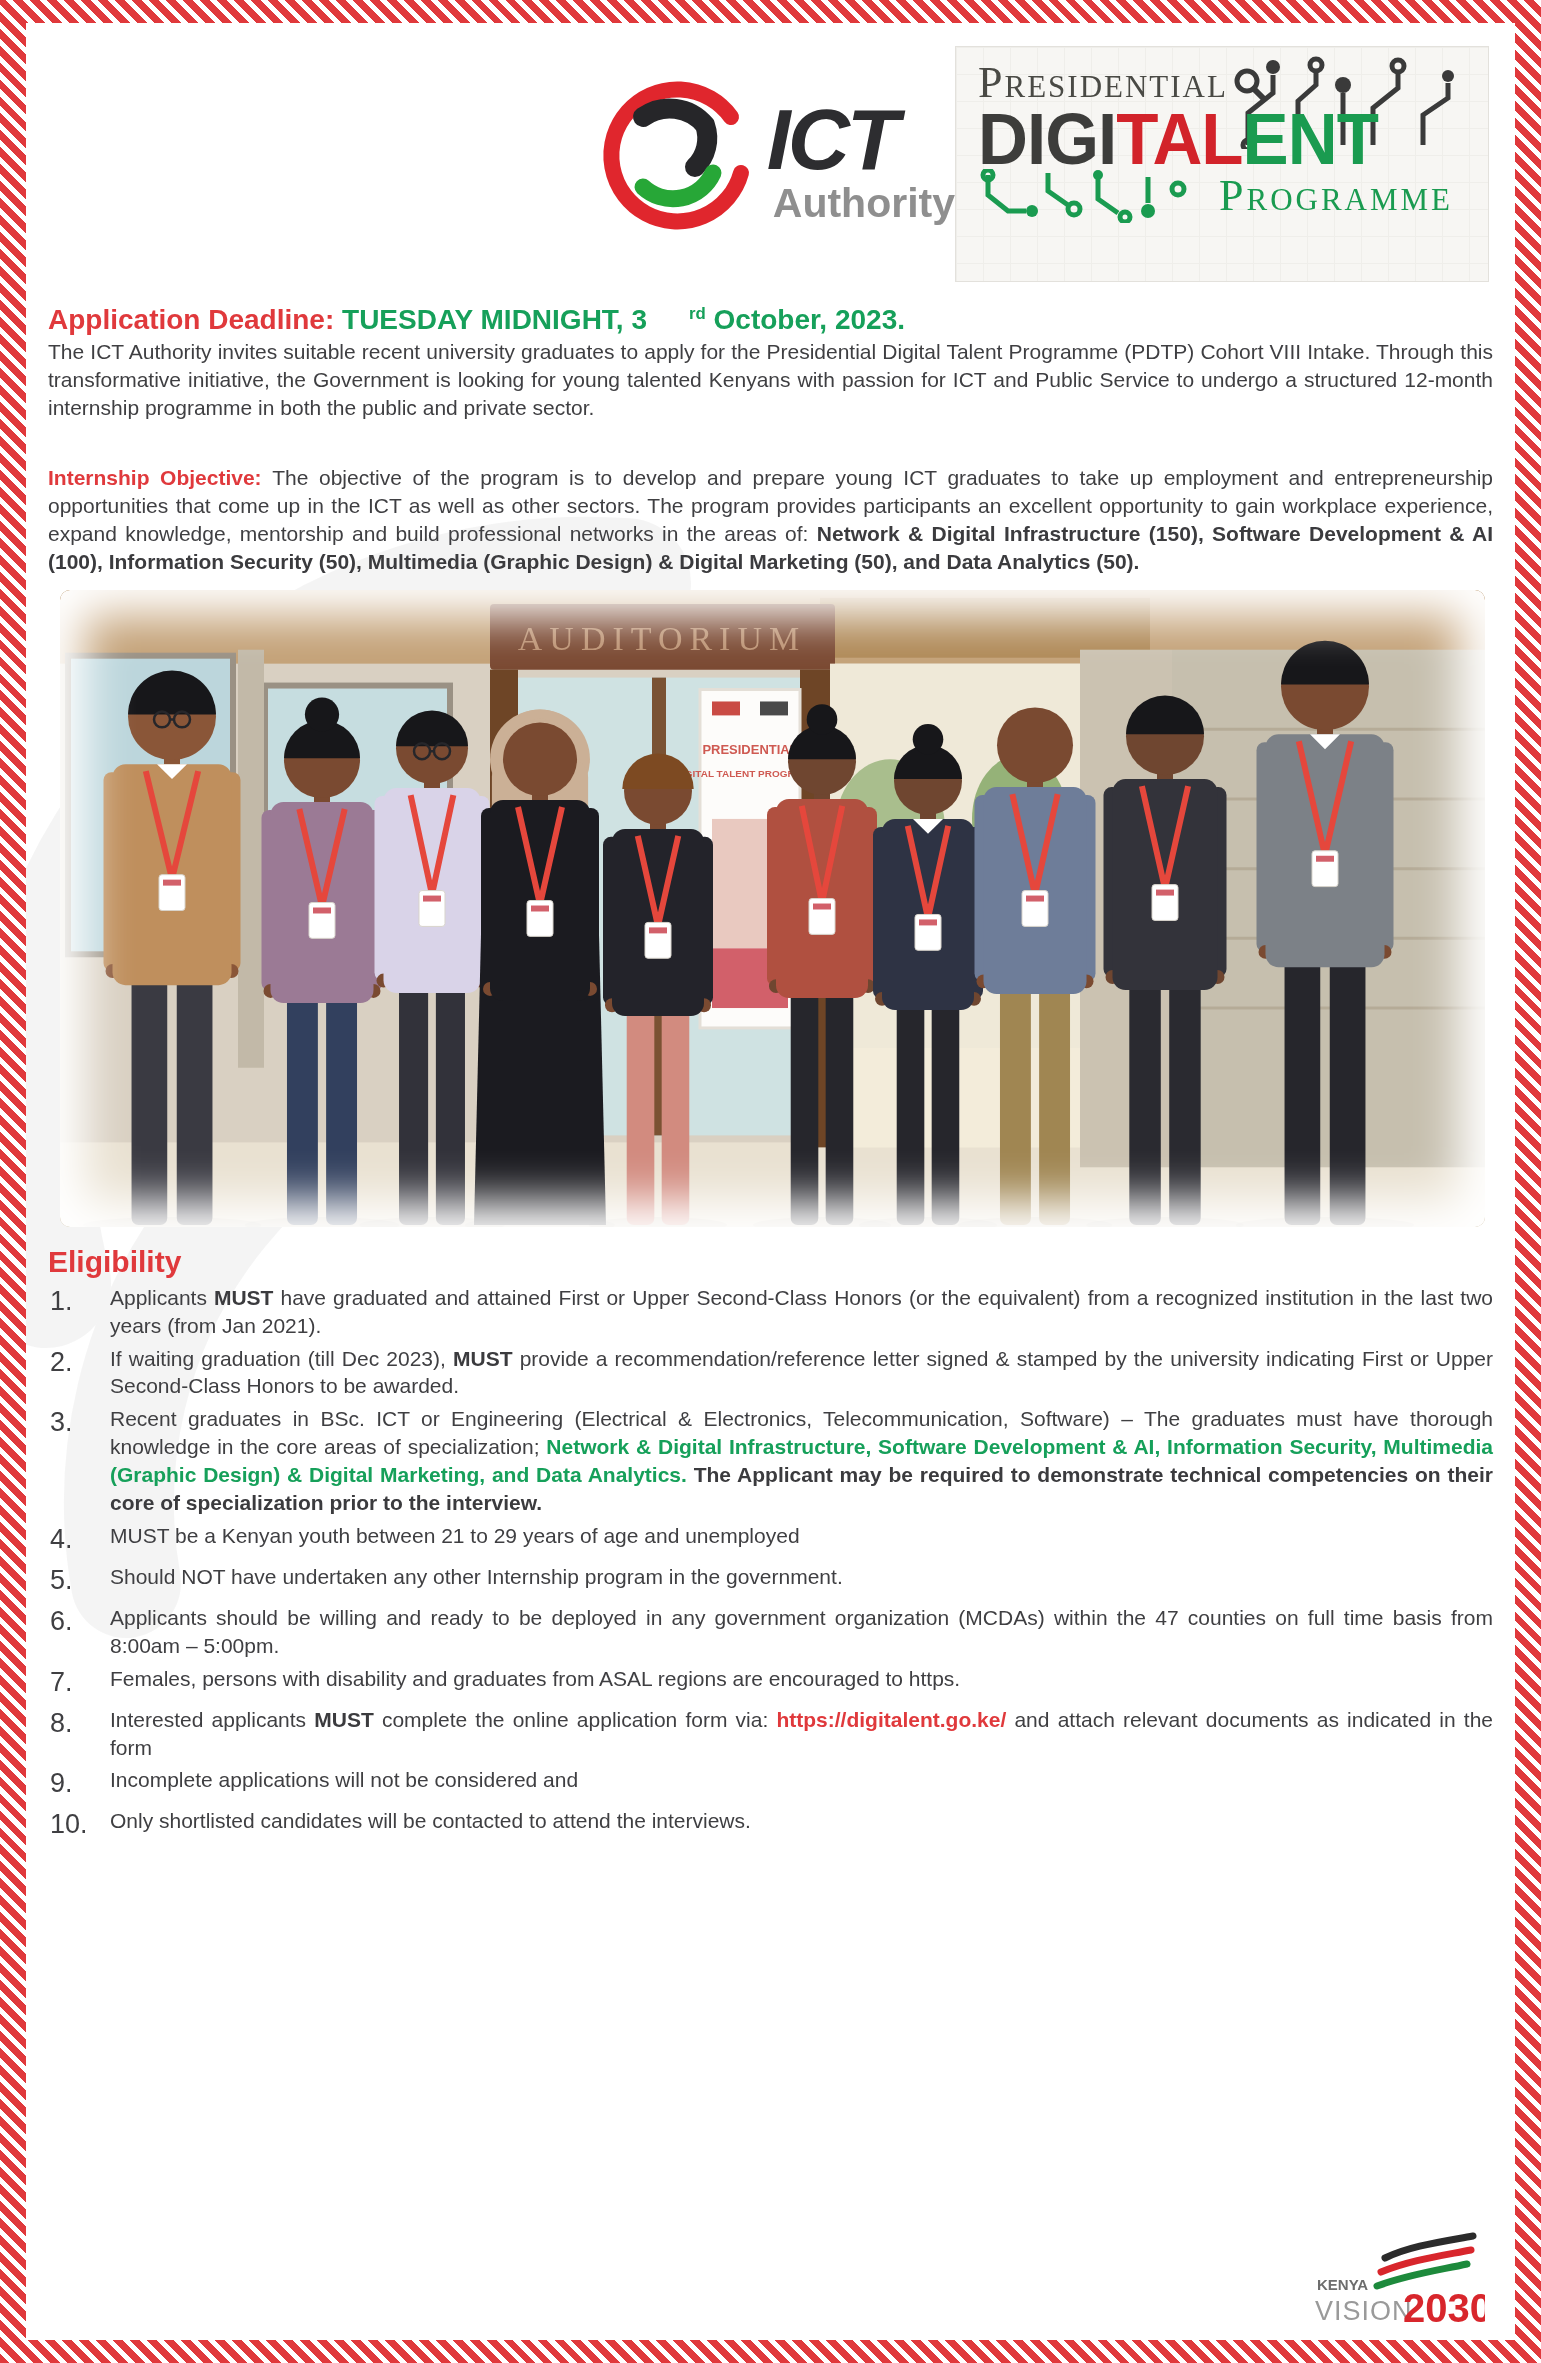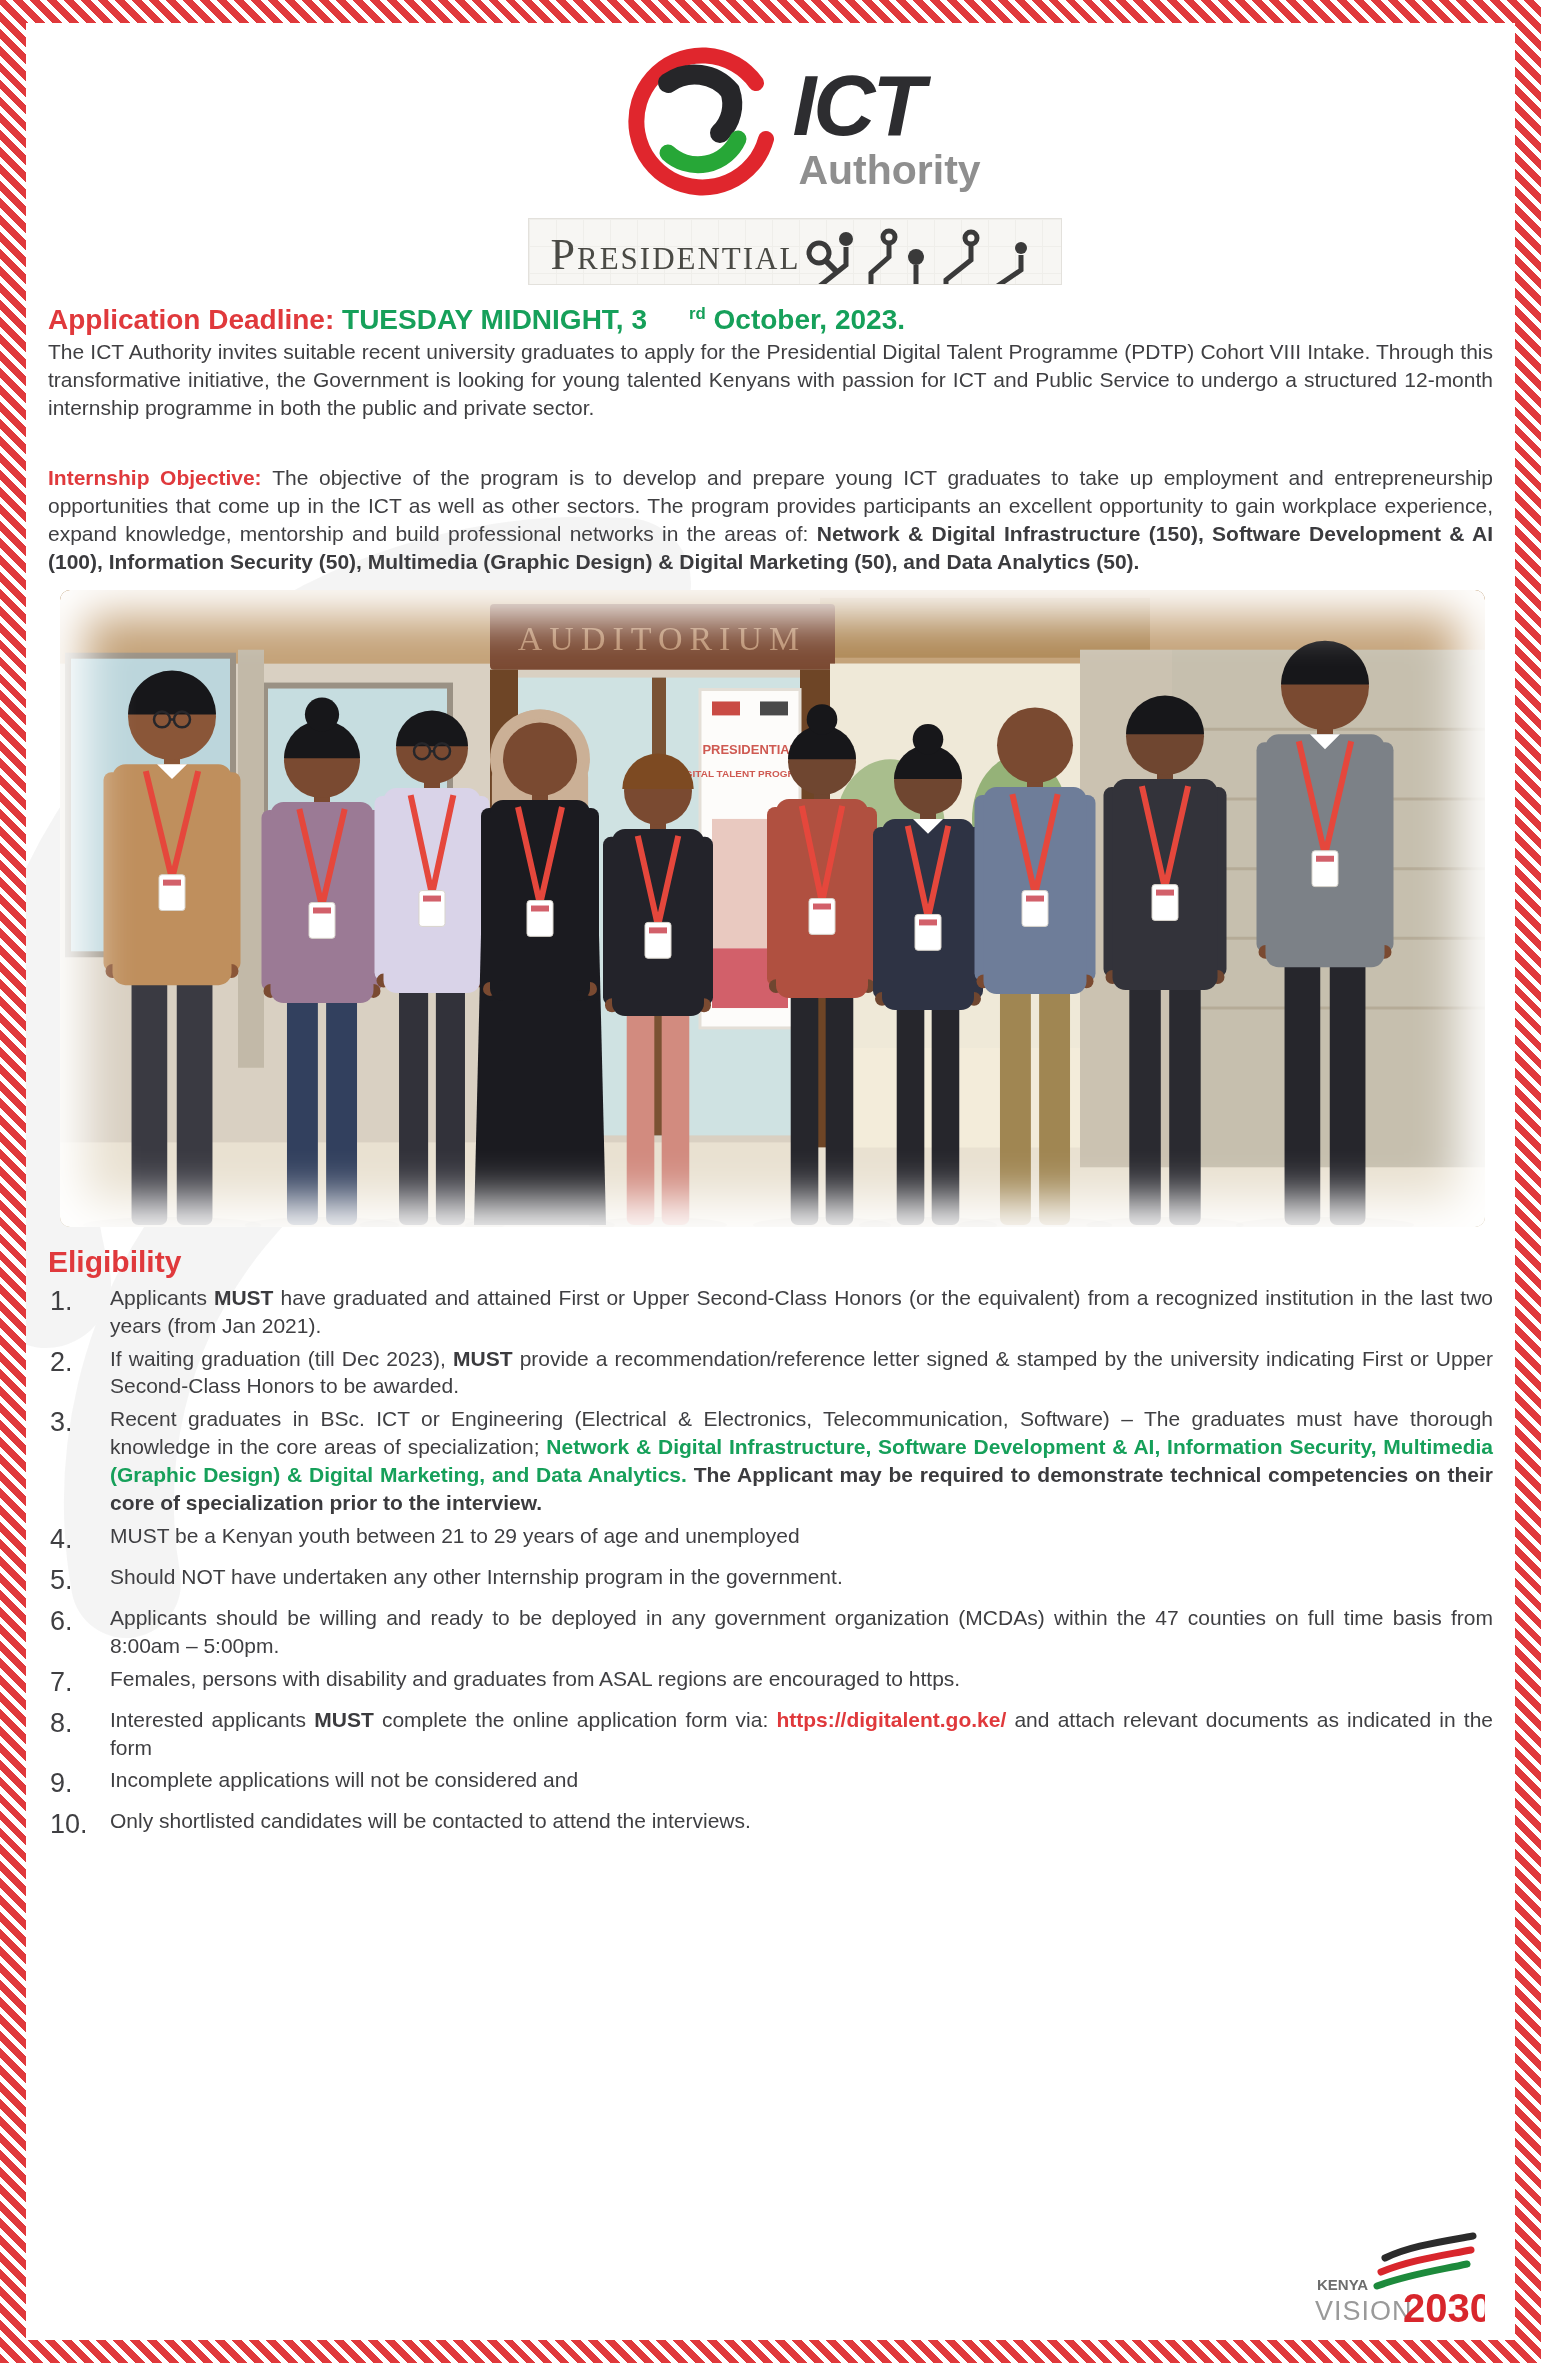--- a/index.html
+++ b/index.html
@@ -4,21 +4,21 @@
 <style>
   html,body{margin:0;padding:0;background:#fff;}
   body{width:1541px;height:2363px;font-family:"Liberation Sans",sans-serif;}
   .sheet{width:1541px;height:2363px;position:relative;
     background:repeating-linear-gradient(45deg,#e0393c 0 7px,#ffffff 7px 12px);}
   .inner{position:absolute;top:23px;left:26px;right:26px;bottom:23px;background:#fff;overflow:hidden;}
   .watermark{position:absolute;left:-160px;top:420px;z-index:0;opacity:.05;pointer-events:none;}
   .content{position:relative;z-index:1;padding:6px 22px 0 22px;}
 
   
-  .header{display:flex;justify-content:flex-end;align-items:center;padding:14px 4px 0 52px;height:242px;flex-direction:column;}
+  .header{display:flex;justify-content:flex-end;align-items:center;padding:14px 4px 0 52px;height:242px;}
   .ict-logo{display:flex;align-items:center;gap:14px;}
   .ict-text .t1{font-size:86px;font-weight:800;font-style:italic;color:#2d2d30;letter-spacing:-3px;line-height:.9;}
   .ict-text .t2{font-size:41px;font-weight:600;color:#8f8f8f;letter-spacing:0;margin-top:2px;padding-left:6px;}
   .pdtp-box{width:534px;height:236px;background:#f7f6f3;border:1px solid #e3e1dc;box-sizing:border-box;
     background-image:linear-gradient(#efeeea 1px,transparent 1px),linear-gradient(90deg,#efeeea 1px,transparent 1px);
     background-size:27px 27px;padding:14px 16px 0 22px;position:relative;overflow:hidden;}
   .pdtp-row1{display:flex;align-items:flex-end;}
   .pdtp-presidential{font-family:"Liberation Serif",serif;font-variant:small-caps;font-size:44px;color:#4a4a45;letter-spacing:2px;line-height:1;}
   .pdtp-big{font-size:72px;font-weight:800;letter-spacing:-1px;line-height:.95;display:inline-block;transform:scaleX(.96);transform-origin:left;}
   .pdtp-digi{color:#3d3d3b;} .pdtp-tal{color:#d2232a;} .pdtp-ent{color:#1a9b50;}

